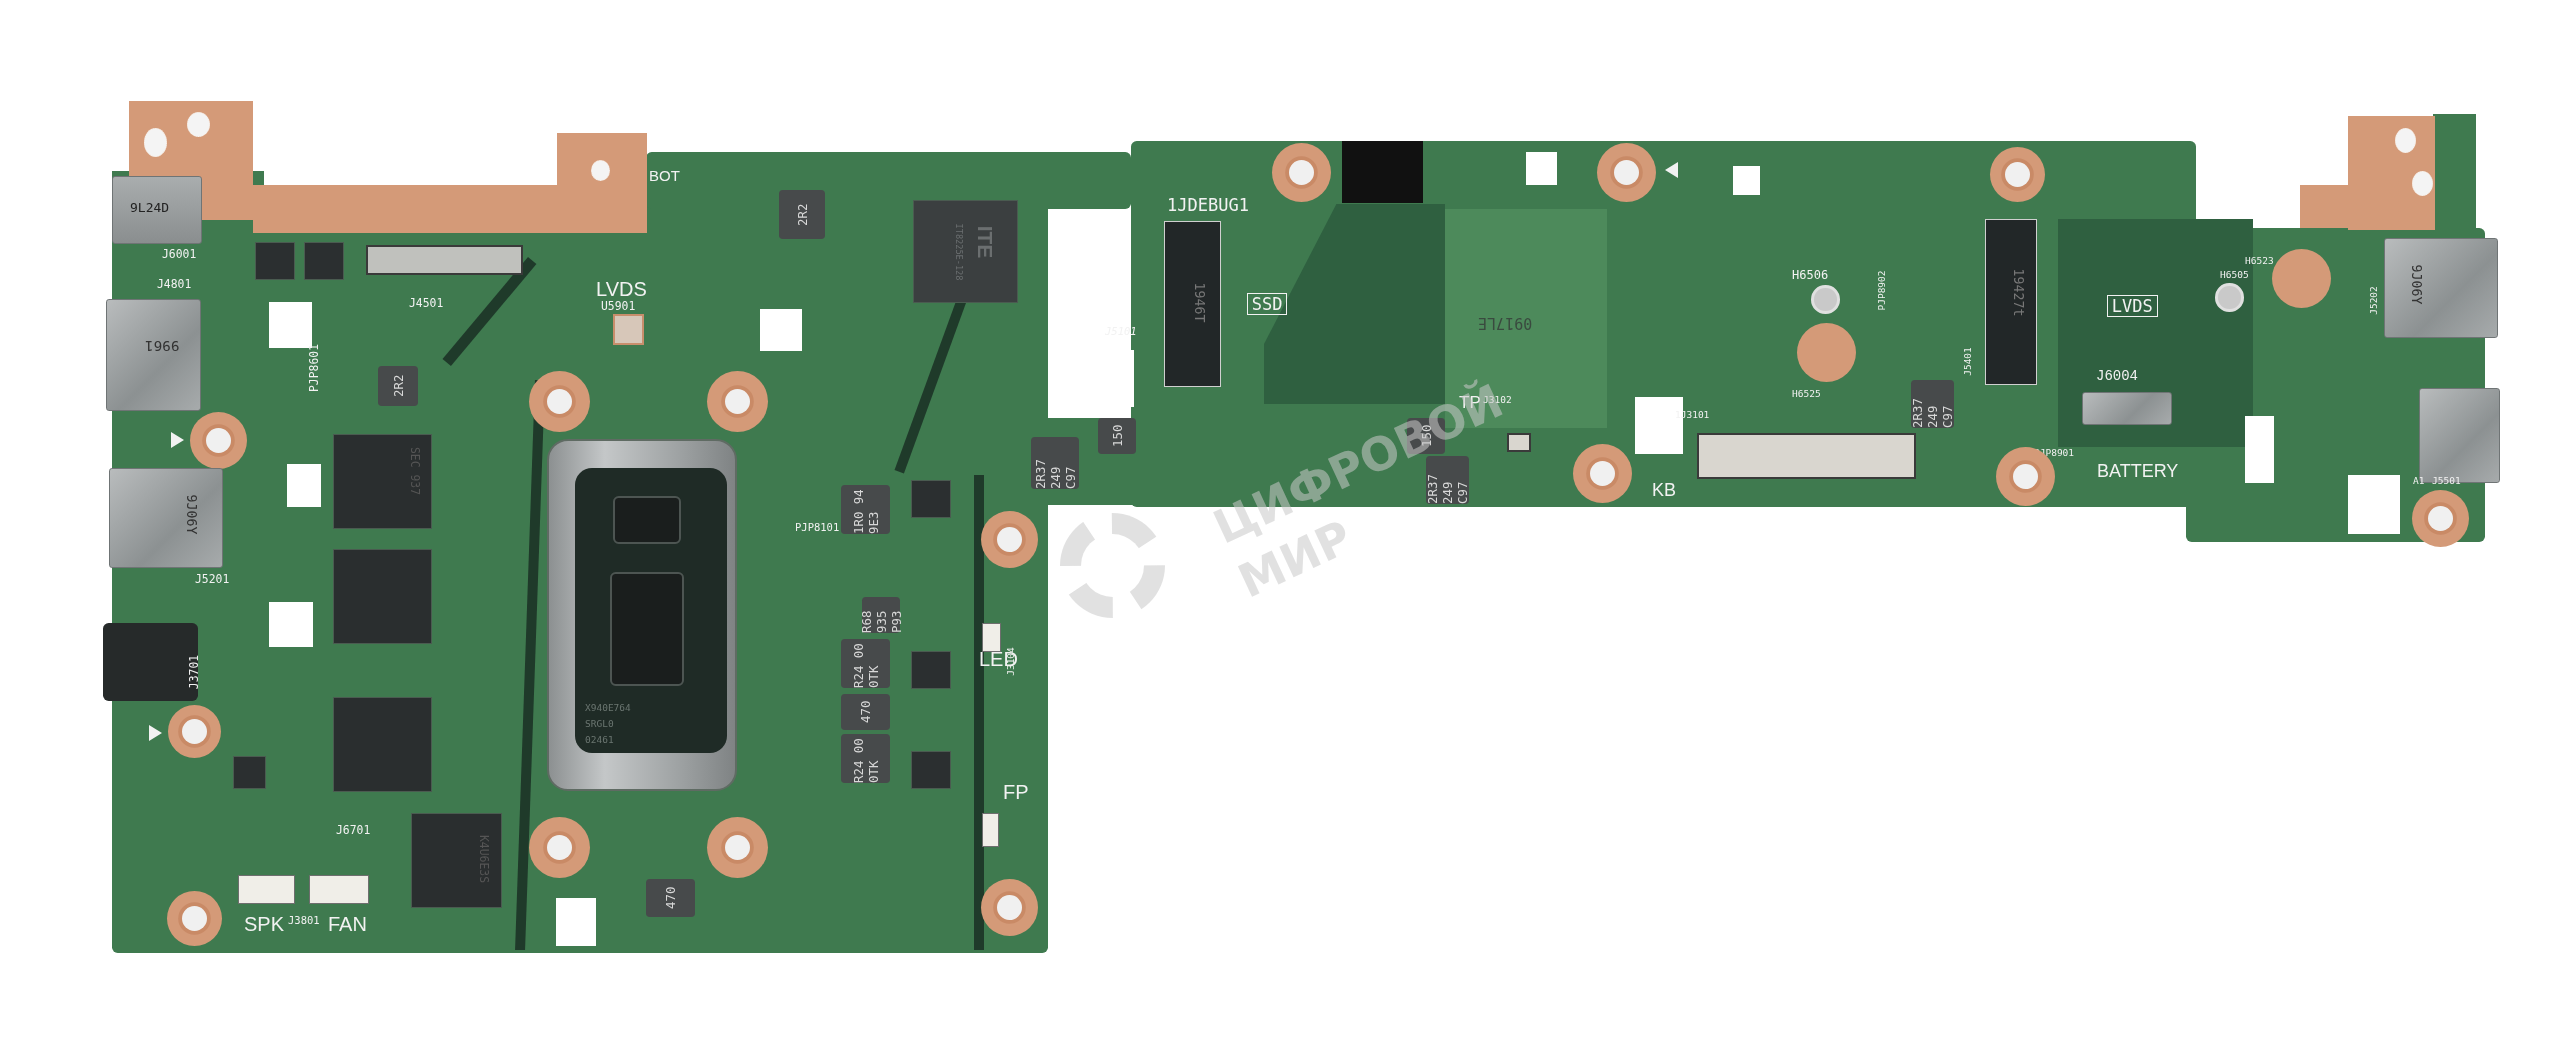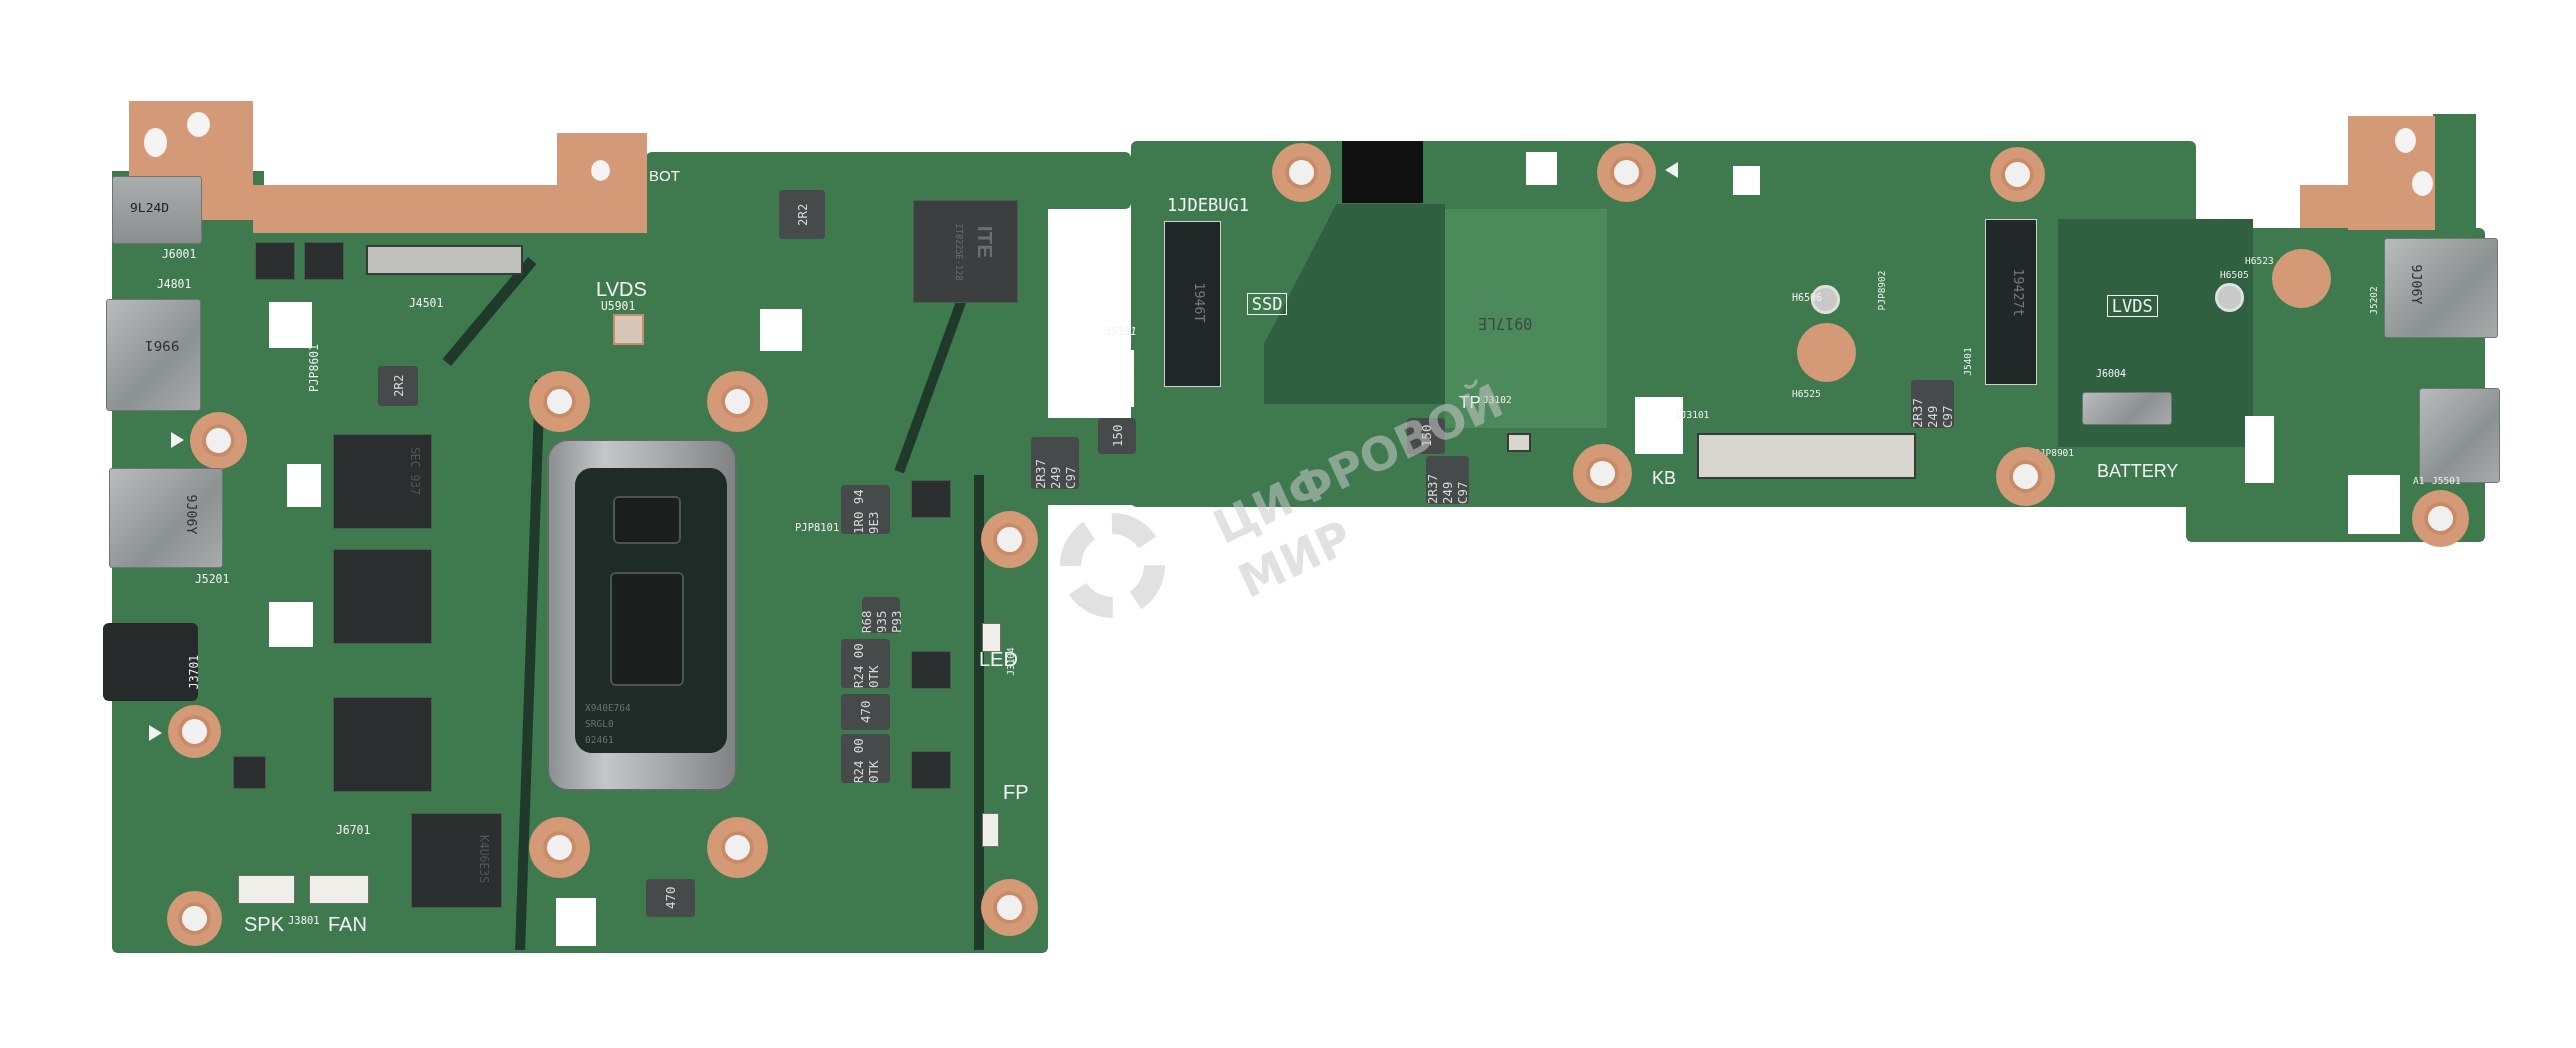--- a/index.html
+++ b/index.html
@@ -199,46 +199,46 @@
     </div>
 
   <div class="slot" style="left:1164px;top:221px;width:57px;height:166px;"></div>
   <div class="silk mono" style="left:1179px;top:295px;color:#777;font-size:13.3px;transform:rotate(90deg);">1946T</div>
   <div class="silk box" style="left:1247px;top:293px;font-size:17px;">SSD</div>
   <div class="silk mono" style="left:1105px;top:325px;font-size:10.5px;font-style:italic;">J5101</div>
   <div class="sticker" style="left:1077px;top:350px;width:57px;height:57px;"></div>
   <div class="silk mono" style="left:1478px;top:314px;color:#3a4a3f;font-size:15px;transform:rotate(180deg);">0917LE</div>
 
   <div class="abs" style="left:1811px;top:285px;width:28.5px;height:28.5px;border-radius:50%;background:#c9c9c9;border:3.8px solid #e0e0e0;box-sizing:border-box;"></div>
-  <div class="silk mono" style="left:1792px;top:292px;font-size:10px;">H6506</div>
+  <div class="silk mono" style="left:1792px;top:268px;font-size:12px;">H6506</div>
   <div class="pad" style="left:1797px;top:323px;width:59px;height:59px;"></div>
   <div class="silk mono" style="left:1792px;top:388px;font-size:9.5px;">H6525</div>
   <div class="silk mono" style="left:1861px;top:285px;font-size:9.5px;transform:rotate(-90deg);">PJP8902</div>
 
   <div class="silk" style="left:1459px;top:393px;font-size:17px;">TP</div>
   <div class="silk mono" style="left:1483px;top:394px;font-size:9.5px;">J3102</div>
   <div class="fpc" style="left:1507px;top:433px;width:24px;height:19px;"></div>
   <div class="inductor" style="left:1098px;top:418px;width:38px;height:36px;">150</div>
   <div class="inductor" style="left:1407px;top:418px;width:38px;height:36px;">150</div>
   <div class="inductor" style="left:1426px;top:456px;width:43px;height:48px;">2R37 249 C97</div>
   <div class="pad" style="left:1573px;top:444px;width:59px;height:59px;">
       <div class="inner"></div>
     </div>
-  <div class="silk" style="left:1652px;top:468px;font-size:18px;">KB</div>
+  <div class="silk" style="left:1652px;top:480px;font-size:18px;">KB</div>
   <div class="sticker" style="left:1635px;top:397px;width:48px;height:57px;"></div>
   <div class="silk mono" style="left:1675px;top:409px;font-size:9.5px;">1J3101</div>
   <div class="fpc" style="left:1697px;top:433px;width:219px;height:46px;"></div>
 
   <div class="slot" style="left:1985px;top:219px;width:52px;height:166px;"></div>
   <div class="silk mono" style="left:1994px;top:285px;color:#777;font-size:13.3px;transform:rotate(90deg);">19427t</div>
   <div class="silk mono" style="left:1953px;top:356px;font-size:9.5px;transform:rotate(-90deg);">J5401</div>
   <div class="silk box" style="left:2107px;top:295px;font-size:17px;">LVDS</div>
   <div class="inductor" style="left:1911px;top:380px;width:43px;height:48px;">2R37 249 C97</div>
 
-  <div class="silk mono" style="left:2096px;top:368px;font-size:10px;">J6004</div>
+  <div class="silk mono" style="left:2096px;top:368px;font-size:14px;font-family:Liberation Mono, monospace;">J6004</div>
   <div class="metal" style="left:2082px;top:392px;width:90px;height:33px;"></div>
   <div class="silk mono" style="left:2034px;top:447px;font-size:9.5px;">PJP8901</div>
   <div class="pad" style="left:1996px;top:447px;width:59px;height:59px;">
       <div class="inner"></div>
     </div>
   <div class="silk" style="left:2097px;top:461px;font-size:18px;">BATTERY</div>
   <div class="sticker" style="left:2245px;top:416px;width:28.5px;height:67px;"></div>
   <div class="sticker" style="left:2348px;top:475px;width:52px;height:59px;"></div>
 
   <div class="silk mono" style="left:2245px;top:255px;font-size:9.5px;">H6523</div>

